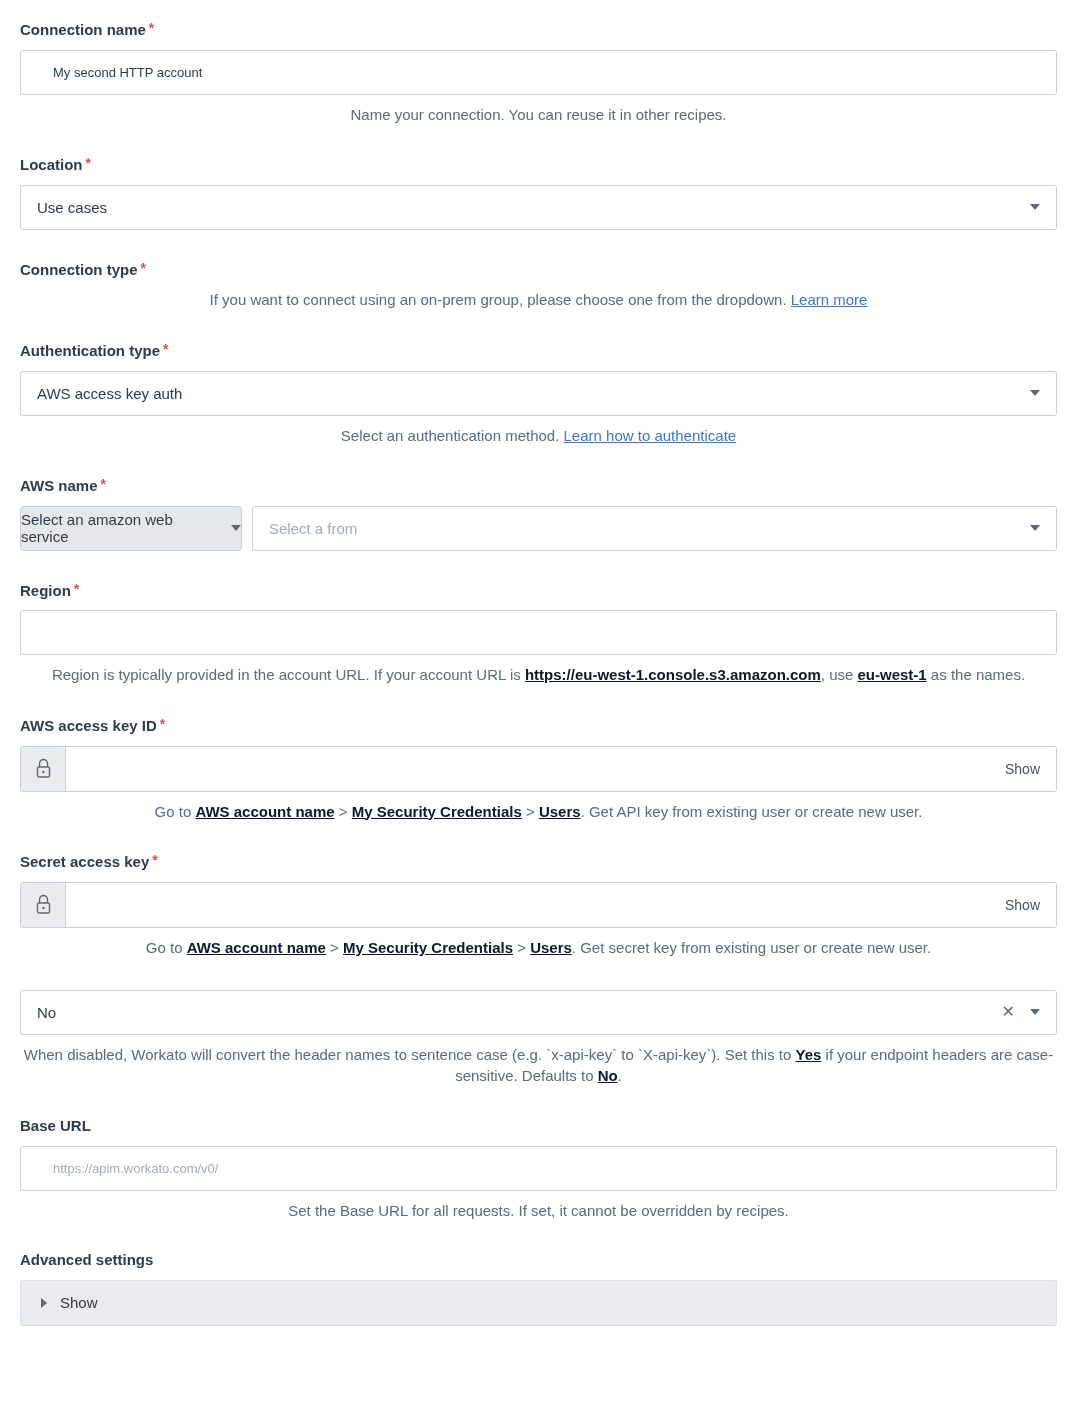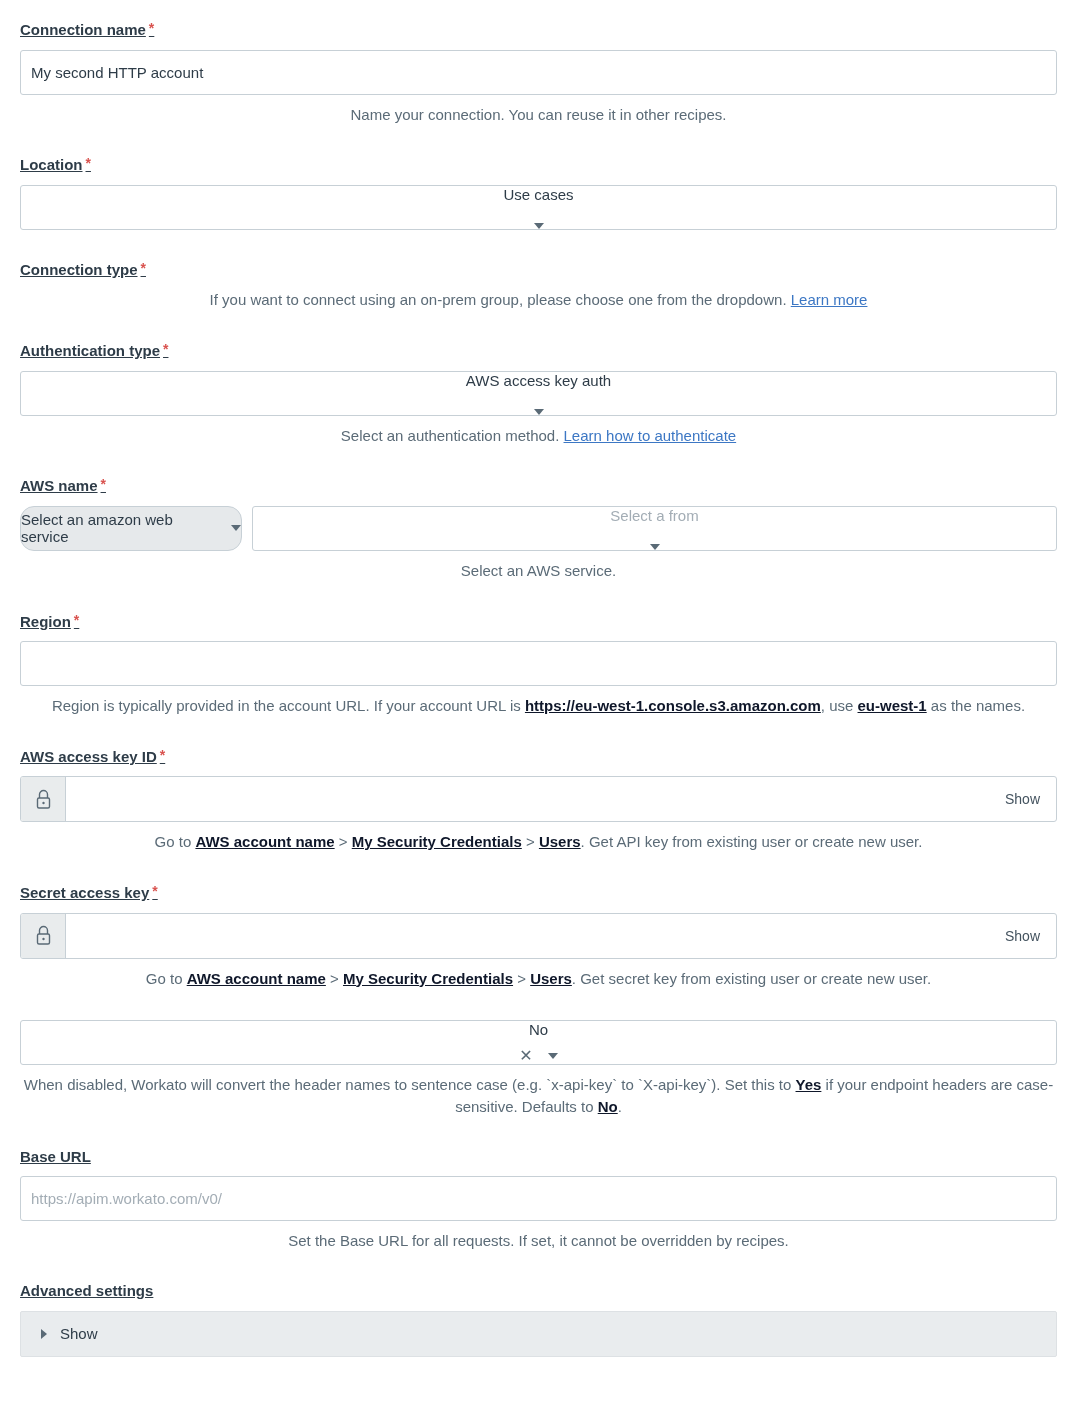--- a/index.html
+++ b/index.html
@@ -10,50 +10,48 @@
     color: #2e3c48;
     padding: 21px 31px 24px 20px;
   }
   .field-group { margin-bottom: 31px; }
   .field-label {
     font-size: 15px;
     font-weight: 700;
     color: #2e3c48;
     margin-bottom: 11px;
     line-height: 1.1;
-    text-decoration: underline;
   }
   .req {
     color: #d9534f;
     font-weight: 700;
     margin-left: 3px;
     font-size: 14px;
     vertical-align: 2px;
   }
   .control {
     height: 45px;
     width: 100%;
     border: 1px solid #c7d0d6;
     border-radius: 3px;
     background: #ffffff;
     display: flex;
     align-items: center;
     padding: 0 16px;
     font-size: 15px;
     color: #2e3c48;
     position: relative;
-    flex-direction: column;
   }
   input.text-input {
     height: 45px;
     width: 100%;
     border: 1px solid #c7d0d6;
     border-radius: 3px;
-    padding: 0 10px;
-    font-size: 15px;
+    padding: 0 32px;
+    font-size: 13px;
     font-family: "Liberation Sans", sans-serif;
     color: #2e3c48;
     outline: none;
   }
   input.text-input::placeholder { color: #a3adb5; opacity: 1; }
   .select-box { cursor: pointer; justify-content: space-between; }
   .select-value { flex: 1; }
   .placeholder-text { color: #a3adb5; }
   .caret-down {
     width: 0; height: 0;
@@ -88,21 +86,21 @@
     color: #3c77c4;
     text-decoration: underline;
     cursor: pointer;
   }
   .dual-row { display: flex; gap: 10px; }
   .picker-btn {
     flex: 0 0 222px;
     height: 45px;
     background: #e6e9eb;
     border: 1px solid #c7d0d6;
-    border-radius: 14px;
+    border-radius: 4px;
     display: flex;
     align-items: center;
     justify-content: center;
     gap: 9px;
     font-size: 15px;
     color: #2e3c48;
     cursor: pointer;
   }
   .input-group {
     display: flex;
@@ -189,21 +187,20 @@
     <div class="dual-row">
       <div class="picker-btn">
         <span>Select an amazon web service</span>
         <span class="caret-down"></span>
       </div>
       <div class="control select-box">
         <span class="select-value placeholder-text">Select a from</span>
         <span class="caret-down"></span>
       </div>
     </div>
-    <div class="helper">Select an AWS service.</div>
   </div>
 
   <div class="field-group">
     <div class="field-label"><span>Region</span><span class="req">*</span></div>
     <input class="text-input" type="text" style="">
     <div class="helper"><span>Region is typically provided in the account URL. If your account URL is </span><b>https://eu-west-1.console.s3.amazon.com</b><span>, use </span><b>eu-west-1</b><span> as the names.</span></div>
   </div>
 
   <div class="field-group">
     <div class="field-label"><span>AWS access key ID</span><span class="req">*</span></div>

